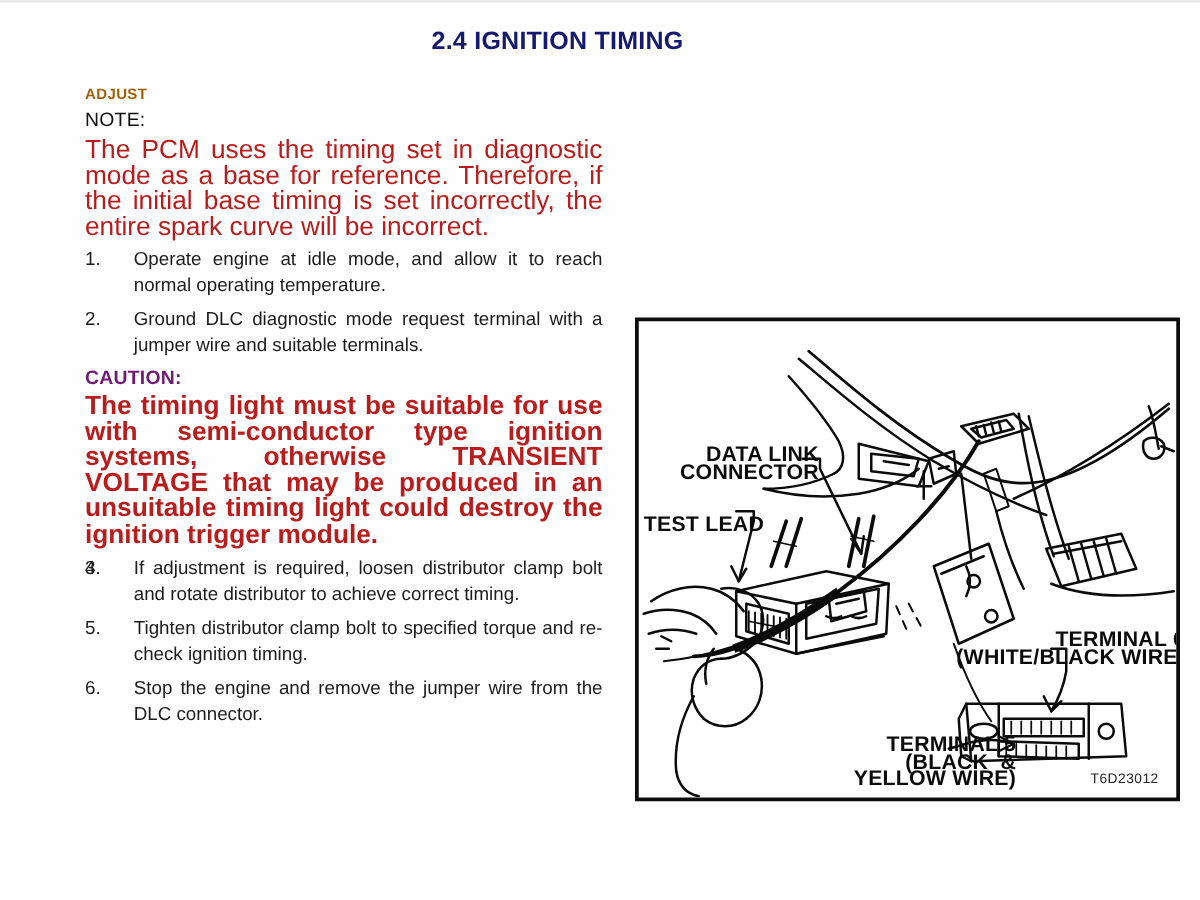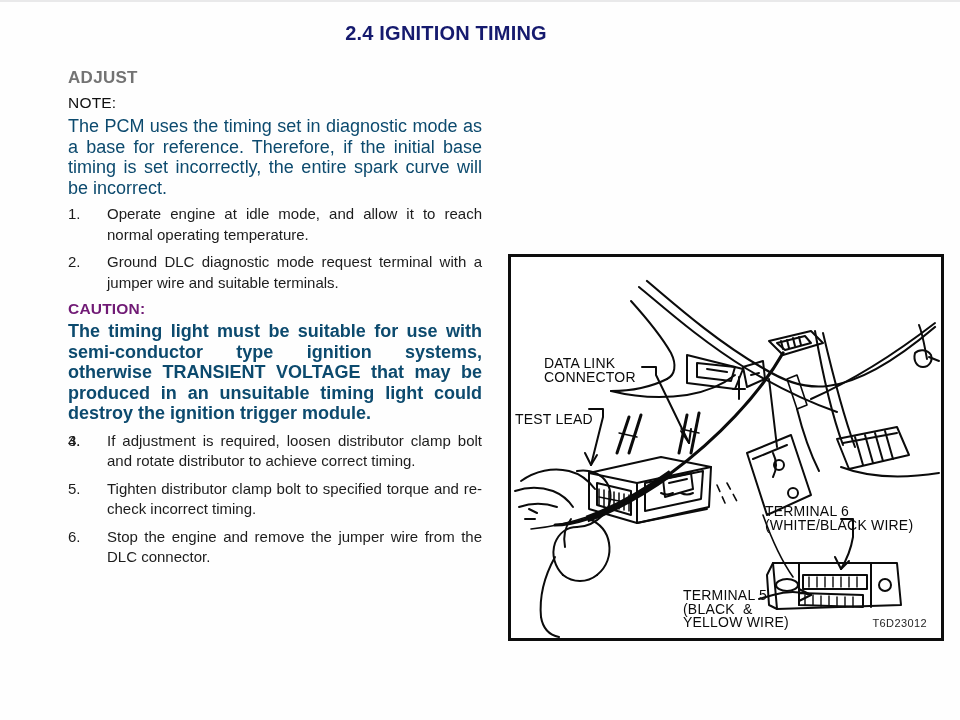--- a/index.html
+++ b/index.html
@@ -21,35 +21,35 @@
     font-size:20px;font-weight:bold;
     letter-spacing:.2px;
     color:#151a6e;
   }
 
   
   .col{
     position:absolute;left:68px;top:68px;width:414px;
   }
   .h-adjust{
-    font-size:17px;font-weight:bold;color:#737373;
+    font-size:12px;font-weight:bold;color:#a16207;
     letter-spacing:.3px;margin:0 0 6px 0;
   }
   .h-note{
     font-size:15.5px;font-weight:normal;color:#101010;
     letter-spacing:.2px;margin:0 0 4px 0;
   }
   .h-caution{
     font-size:15.5px;font-weight:bold;color:#701a75;
     letter-spacing:.2px;margin:6px 0 3px 0;
   }
   .para{
-    font-size:18px;line-height:20.5px;
+    font-size:21px;line-height:20.5px;
     text-align:justify;text-justify:inter-word;
-    margin:0 0 6px 0;color:#0c4a6e;
+    margin:0 0 6px 0;color:#b91c1c;
   }
   .para.bold{font-weight:bold;}
   .para .em{font-weight:bold;}
 
   ol.steps{
     list-style:none;margin:0;padding:0;
   }
   ol.steps li{
     position:relative;
     padding-left:39px;
@@ -75,24 +75,25 @@
     overflow:hidden;
   }
   .fig svg{display:block;}
   .fig-id{
     position:absolute;right:14px;bottom:9px;
     font-size:11px;color:#242424;
     letter-spacing:.4px;
   }
   .lbl{
     position:absolute;
-    font-size:14px;font-weight:normal;
+    font-size:17px;font-weight:bold;
     color:#0b0b0b;line-height:13.5px;
     letter-spacing:.2px;
     white-space:pre;
+    text-align:right;
   }
   .lbl-dlc{left:33px;top:100px;}
   .lbl-test{left:4px;top:144px;margin-top:12px;}
   .lbl-t6{left:218px;top:248px;margin-left:36px;}
   .lbl-t5{left:172px;top:332px;}
 </style>
 </head>
 <body>
 
 <div class="page">
@@ -124,21 +125,21 @@
     <ol class="steps steps-b">
       <li>
         <span class="num">3.</span>
       </li>
       <li>
         <span class="num">4.</span>
         <span>If adjustment is required, loosen distributor clamp bolt and rotate distributor to achieve correct timing.</span>
       </li>
       <li>
         <span class="num">5.</span>
-        <span>Tighten distributor clamp bolt to specified torque and re-check incorrect timing.</span>
+        <span>Tighten distributor clamp bolt to specified torque and re-check ignition timing.</span>
       </li>
       <li>
         <span class="num">6.</span>
         <span>Stop the engine and remove the jumper wire from the DLC connector.</span>
       </li>
     </ol>
   </div>
 
   <div class="fig">
 

